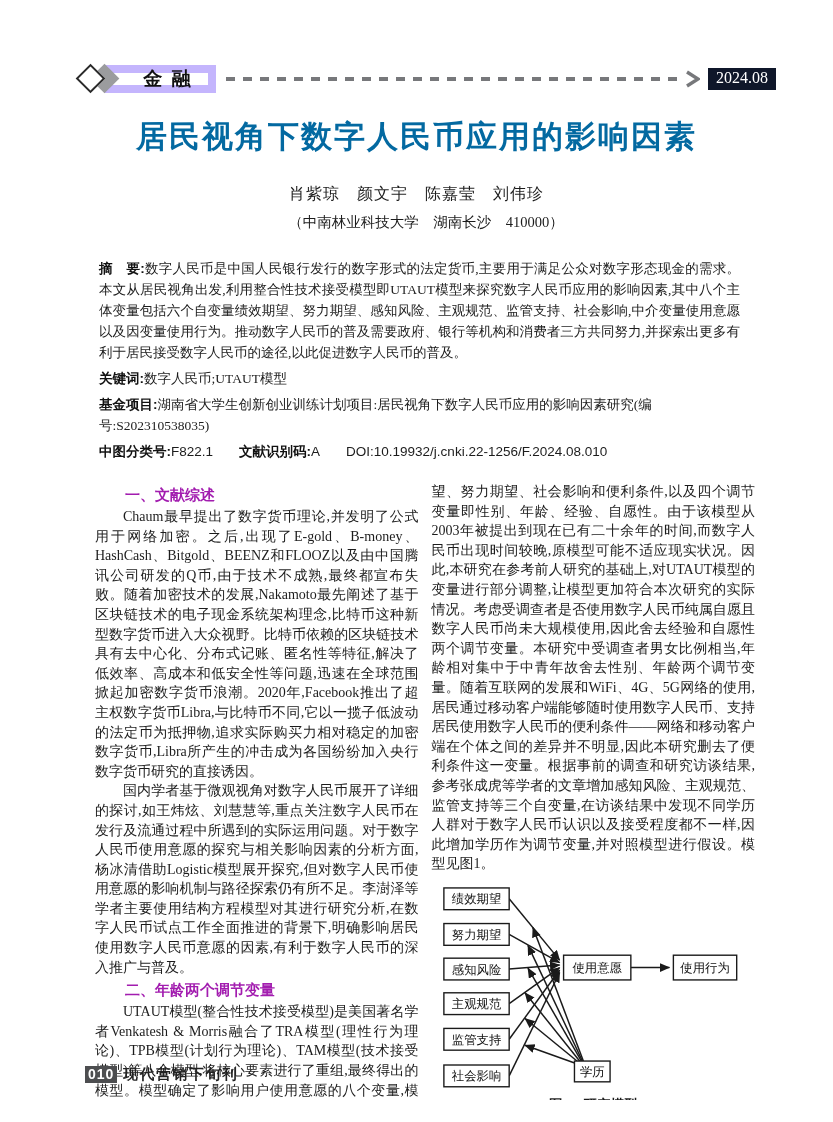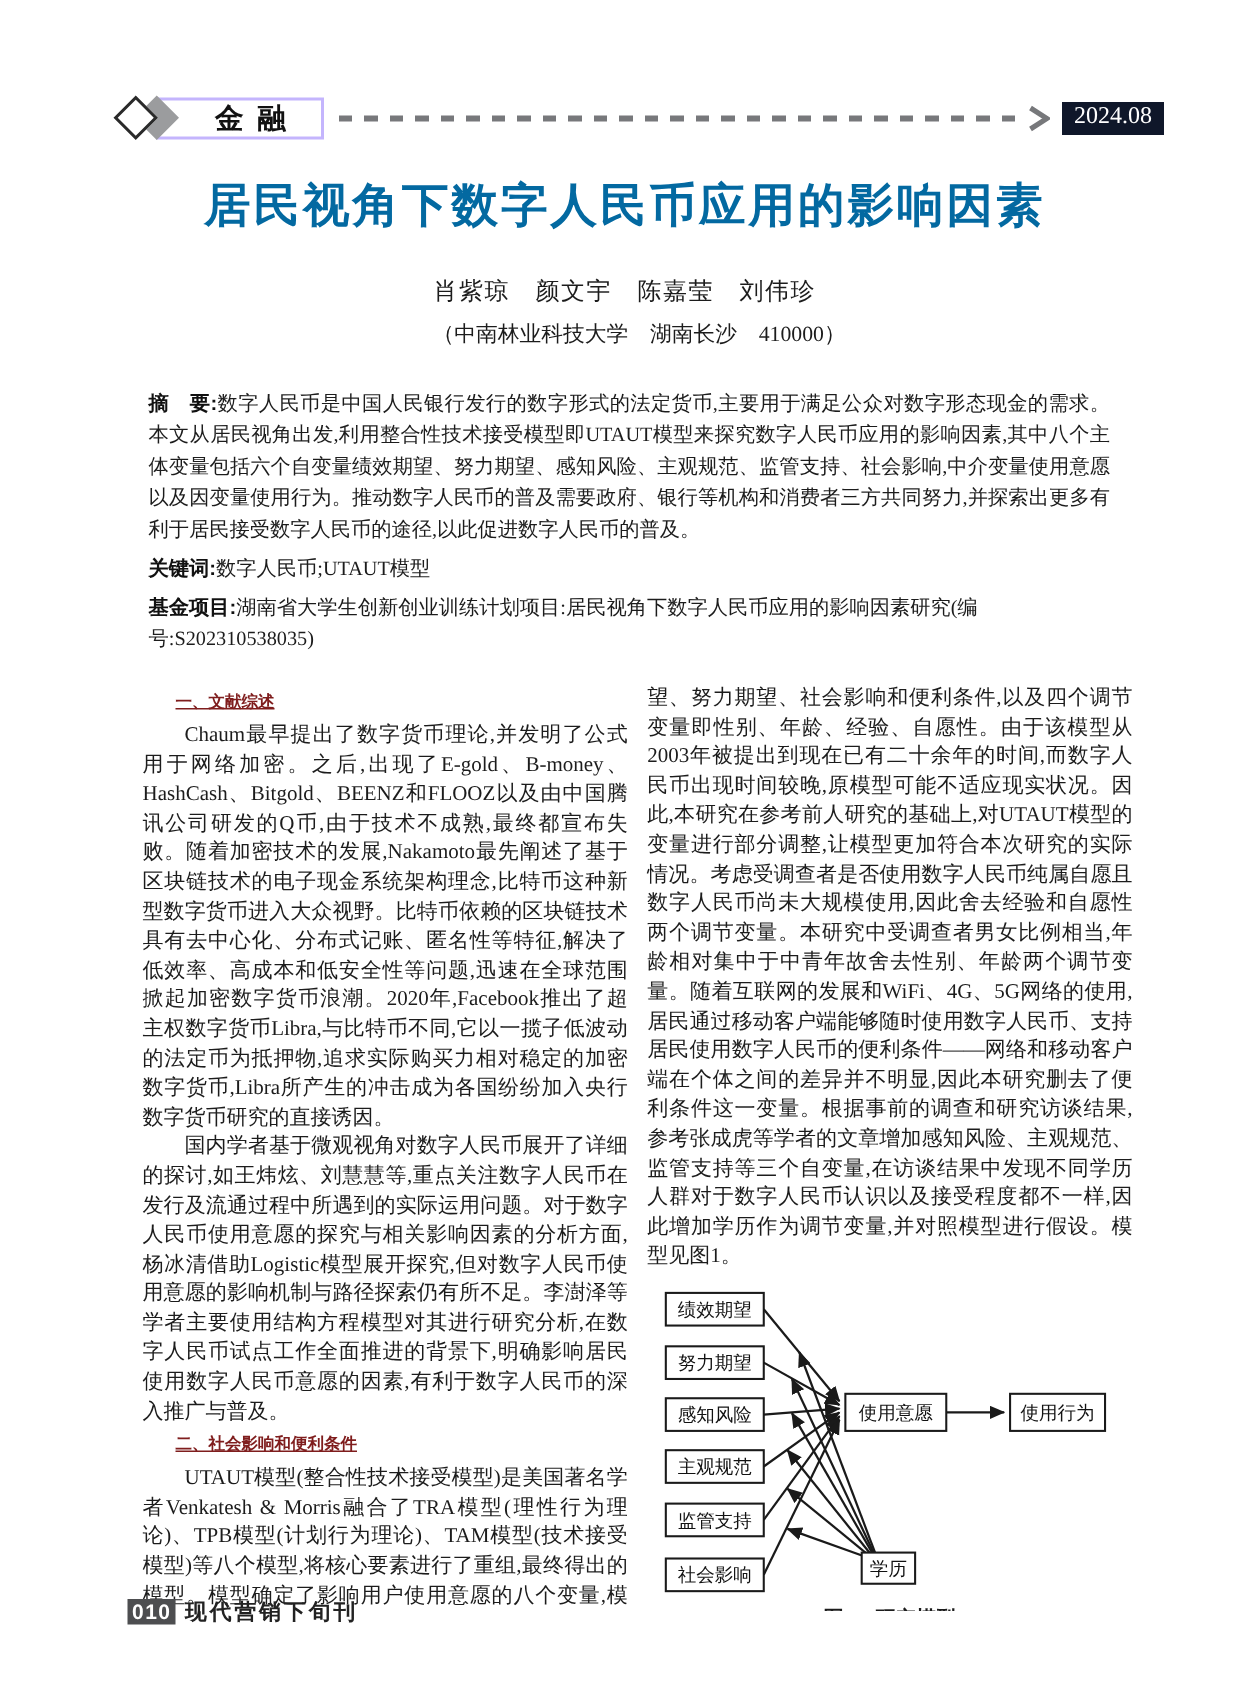--- a/index.html
+++ b/index.html
@@ -18,21 +18,21 @@
     position: absolute; top: 64px; left: 78px; right: 57px;
     display: flex; align-items: center; height: 30px;
   }
   .diamond-wrap { position: relative; width: 40px; height: 30px; flex: 0 0 auto; z-index: 3; }
   .diamond { position: absolute; width: 21px; height: 21px; top: 4px; }
   .diamond-gray { left: 16px; background: #9b9c9e; transform: rotate(45deg); z-index: 2; }
   .diamond-white { left: 2px; background: #ffffff; border: 2px solid #2a2a2a; transform: rotate(45deg); z-index: 3; }
   .section-box {
     position: relative; z-index: 1;
     margin-left: -14px;
-    border: 2px solid #c4b5fd;
+    border: 8px solid #c4b5fd;
     background: #fff;
     width: 112px; height: 28px;
     display: flex; align-items: center; justify-content: center;
     padding-left: 16px;
     font-family: "Liberation Sans", "DejaVu Sans", sans-serif;
     font-weight: bold; font-size: 19px; letter-spacing: 2px; color: #111;
   }
   .dash-line {
     flex: 1; height: 4px; margin: 0 4px 0 10px;
     background: repeating-linear-gradient(90deg, #77787b 0 9px, transparent 9px 17px);
@@ -62,22 +62,22 @@
   .clc-gap { display: inline-block; width: 26px; }
   
   .columns {
     margin: 20px 78px 0 95px;
     display: flex; gap: 13px;
     height: 618px; overflow: hidden;
   }
   .col { flex: 1 1 0; font-size: 14px; line-height: 19.6px; text-align: justify; }
   .col h3 {
     font-family: "Liberation Sans", "DejaVu Sans", sans-serif;
-    font-size: 11px; font-weight: bold; color: #7f1d1d;
-    text-indent: 2em; line-height: 23px; margin: 1px 0 1px 0; text-decoration: underline;
+    font-size: 15px; font-weight: bold; color: #a21caf;
+    text-indent: 2em; line-height: 23px; margin: 1px 0 1px 0;
   }
   .col p { text-indent: 2em; }
   .col p.no-indent { text-indent: 0; }
   
   .figure-wrap { margin-top: 8px; }
   .figure-svg { display: block; width: 100%; height: auto; }
   .fig-caption {
     margin-top: 3px; text-align: center;
     font-family: "Liberation Sans", "DejaVu Sans", sans-serif;
     font-weight: bold; font-size: 13.5px; text-indent: 0 !important;
@@ -125,28 +125,31 @@
   <div class="meta">
     <div class="abstract">
       <span class="meta-label">摘　要:</span><span>数字人民币是中国人民银行发行的数字形式的法定货币,主要用于满足公众对数字形态现金的需求。本文从居民视角出发,利用整合性技术接受模型即UTAUT模型来探究数字人民币应用的影响因素,其中八个主体变量包括六个自变量绩效期望、努力期望、感知风险、主观规范、监管支持、社会影响,中介变量使用意愿以及因变量使用行为。推动数字人民币的普及需要政府、银行等机构和消费者三方共同努力,并探索出更多有利于居民接受数字人民币的途径,以此促进数字人民币的普及。</span>
     </div>
     <div class="meta-line">
       <span class="meta-label">关键词:</span><span>数字人民币;UTAUT模型</span>
     </div>
     <div class="meta-line">
       <span class="meta-label">基金项目:</span><span>湖南省大学生创新创业训练计划项目:居民视角下数字人民币应用的影响因素研究(编号:S202310538035)</span>
     </div>
+    <div class="meta-line clc-line">
+      <span class="meta-label">中图分类号:</span><span>F822.1</span><span class="clc-gap"></span><span class="meta-label">文献识别码:</span><span>A</span><span class="clc-gap"></span><span>DOI:</span><span>10.19932/j.cnki.22-1256/F.2024.08.010</span>
+    </div>
   </div>
 
   <div class="columns">
     <div class="col">
       <h3>一、文献综述</h3>
       <p>Chaum最早提出了数字货币理论,并发明了公式用于网络加密。之后,出现了E-gold、B-money、HashCash、Bitgold、BEENZ和FLOOZ以及由中国腾讯公司研发的Q币,由于技术不成熟,最终都宣布失败。随着加密技术的发展,Nakamoto最先阐述了基于区块链技术的电子现金系统架构理念,比特币这种新型数字货币进入大众视野。比特币依赖的区块链技术具有去中心化、分布式记账、匿名性等特征,解决了低效率、高成本和低安全性等问题,迅速在全球范围掀起加密数字货币浪潮。2020年,Facebook推出了超主权数字货币Libra,与比特币不同,它以一揽子低波动的法定币为抵押物,追求实际购买力相对稳定的加密数字货币,Libra所产生的冲击成为各国纷纷加入央行数字货币研究的直接诱因。</p>
       <p>国内学者基于微观视角对数字人民币展开了详细的探讨,如王炜炫、刘慧慧等,重点关注数字人民币在发行及流通过程中所遇到的实际运用问题。对于数字人民币使用意愿的探究与相关影响因素的分析方面,杨冰清借助Logistic模型展开探究,但对数字人民币使用意愿的影响机制与路径探索仍有所不足。李澍泽等学者主要使用结构方程模型对其进行研究分析,在数字人民币试点工作全面推进的背景下,明确影响居民使用数字人民币意愿的因素,有利于数字人民币的深入推广与普及。</p>
-      <h3>二、社会影响和便利条件</h3>
+      <h3>二、年龄两个调节变量</h3>
       <p>UTAUT模型(整合性技术接受模型)是美国著名学者Venkatesh &amp; Morris融合了TRA模型(理性行为理论)、TPB模型(计划行为理论)、TAM模型(技术接受模型)等八个模型,将核心要素进行了重组,最终得出的模型。模型确定了影响用户使用意愿的八个变量,模型中四个核心变量为绩效期</p>
     </div>
 
     <div class="col">
       <p class="no-indent">望、努力期望、社会影响和便利条件,以及四个调节变量即性别、年龄、经验、自愿性。由于该模型从2003年被提出到现在已有二十余年的时间,而数字人民币出现时间较晚,原模型可能不适应现实状况。因此,本研究在参考前人研究的基础上,对UTAUT模型的变量进行部分调整,让模型更加符合本次研究的实际情况。考虑受调查者是否使用数字人民币纯属自愿且数字人民币尚未大规模使用,因此舍去经验和自愿性两个调节变量。本研究中受调查者男女比例相当,年龄相对集中于中青年故舍去性别、年龄两个调节变量。随着互联网的发展和WiFi、4G、5G网络的使用,居民通过移动客户端能够随时使用数字人民币、支持居民使用数字人民币的便利条件——网络和移动客户端在个体之间的差异并不明显,因此本研究删去了便利条件这一变量。根据事前的调查和研究访谈结果,参考张成虎等学者的文章增加感知风险、主观规范、监管支持等三个自变量,在访谈结果中发现不同学历人群对于数字人民币认识以及接受程度都不一样,因此增加学历作为调节变量,并对照模型进行假设。模型见图1。</p>
 
       <div class="figure-wrap">
         <svg class="figure-svg" viewBox="0 0 327 212">
           <defs>
             <marker id="ah" markerWidth="8" markerHeight="8" refX="6.5" refY="3" orient="auto">

